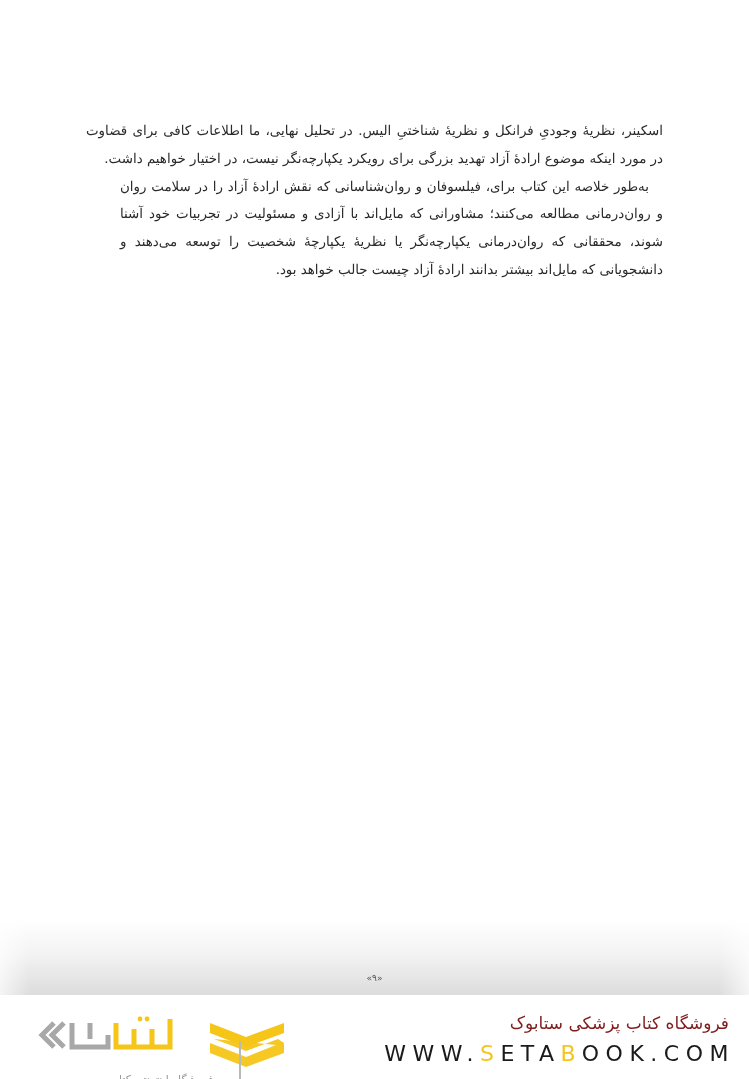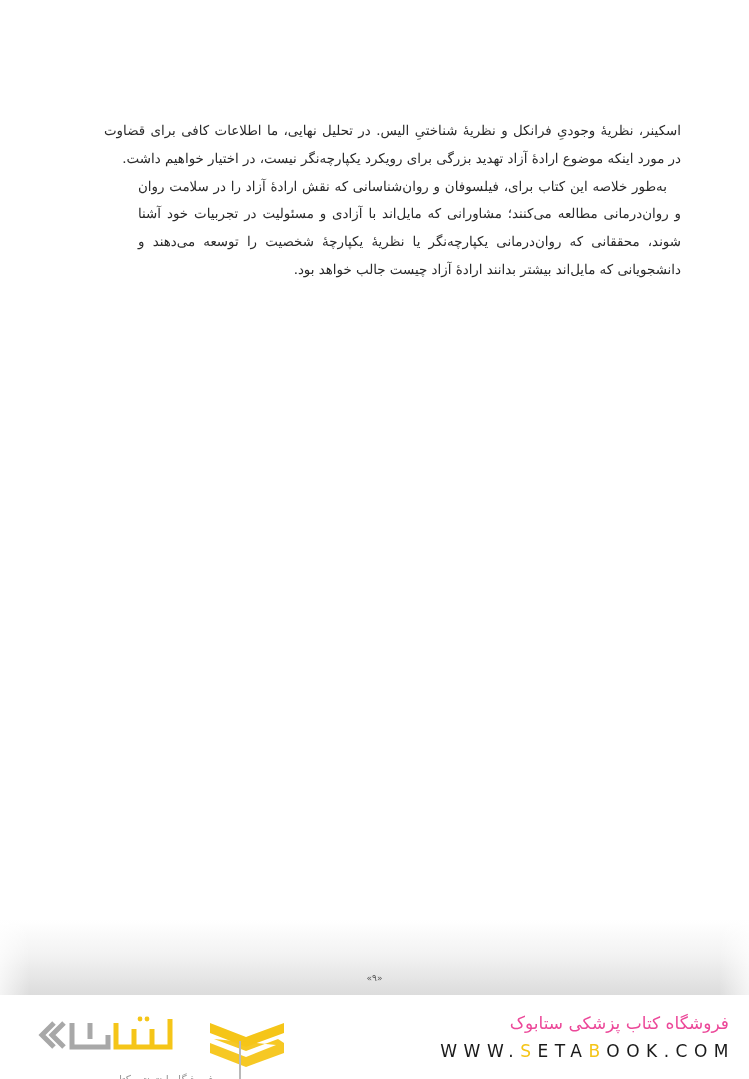--- a/index.html
+++ b/index.html
@@ -37,21 +37,21 @@
     .page-shade::before {
       left: 0;
       background: linear-gradient(to right, rgba(255,255,255,0.7), rgba(255,255,255,0));
     }
     .page-shade::after {
       right: 0;
       background: linear-gradient(to left, rgba(255,255,255,0.7), rgba(255,255,255,0));
     }
     .text-block {
       position: absolute;
-      left: 104px;
+      left: 86px;
       top: 117px;
       width: 577px;
       direction: rtl;
       text-align: justify;
       text-align-last: right;
       font-size: 13.4px;
       line-height: 27.8px;
       color: #2a2a2a;
     }
     .text-block p {
@@ -104,28 +104,28 @@
       font-size: 11px;
       color: #9a9a9a;
     }
     .store-title {
       position: absolute;
       right: 20px;
       top: 18px;
       direction: rtl;
       font-family: "DejaVu Sans", sans-serif;
       font-size: 17px;
-      color: #ec4899;
+      color: #7f1d1d;
     }
     .store-url {
       position: absolute;
       right: 14px;
       top: 46px;
       font-family: "DejaVu Sans", sans-serif;
-      font-size: 17px;
+      font-size: 22px;
       letter-spacing: 6.5px;
       color: #1a1a1a;
       white-space: nowrap;
     }
     .store-url .accent {
       color: #f5c518;
     }
   </style>
 </head>
 <body>

